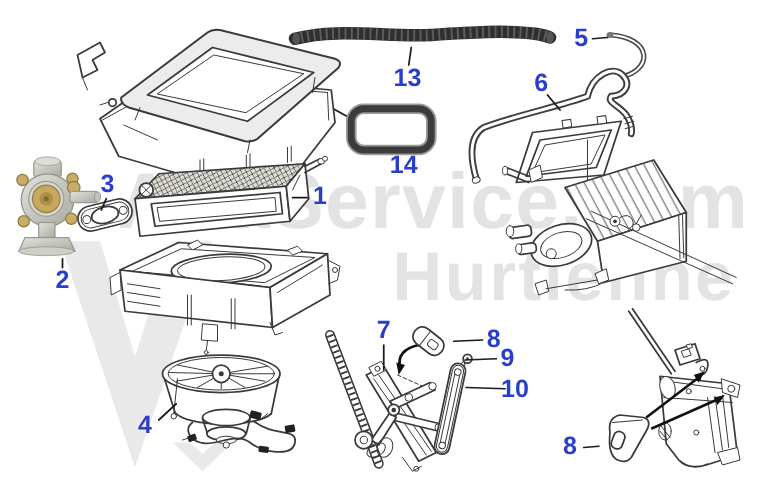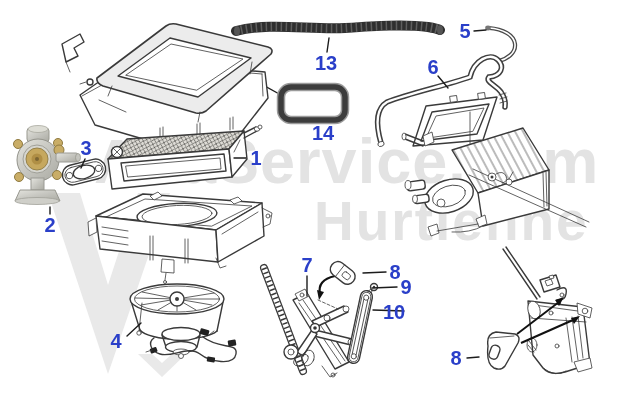--- a/index.html
+++ b/index.html
@@ -346,17 +346,17 @@
 
   <div class="plabel" style="left:256px;top:158px">1</div>
   <div class="plabel" style="left:50px;top:225px">2</div>
   <div class="plabel" style="left:86px;top:148px">3</div>
   <div class="plabel" style="left:116px;top:341px">4</div>
   <div class="plabel" style="left:465px;top:31px">5</div>
   <div class="plabel" style="left:433px;top:67px">6</div>
   <div class="plabel" style="left:307px;top:265px">7</div>
   <div class="plabel" style="left:395px;top:272px">8</div>
   <div class="plabel" style="left:406px;top:287px">9</div>
-  <div class="plabel" style="left:394px;top:312px">10</div>
+  <div class="plabel" style="left:412px;top:312px">10</div>
   <div class="plabel" style="left:326px;top:63px">13</div>
   <div class="plabel" style="left:323px;top:133px">14</div>
   <div class="plabel" style="left:456px;top:358px">8</div>
 </div>
 
 </body></html>

